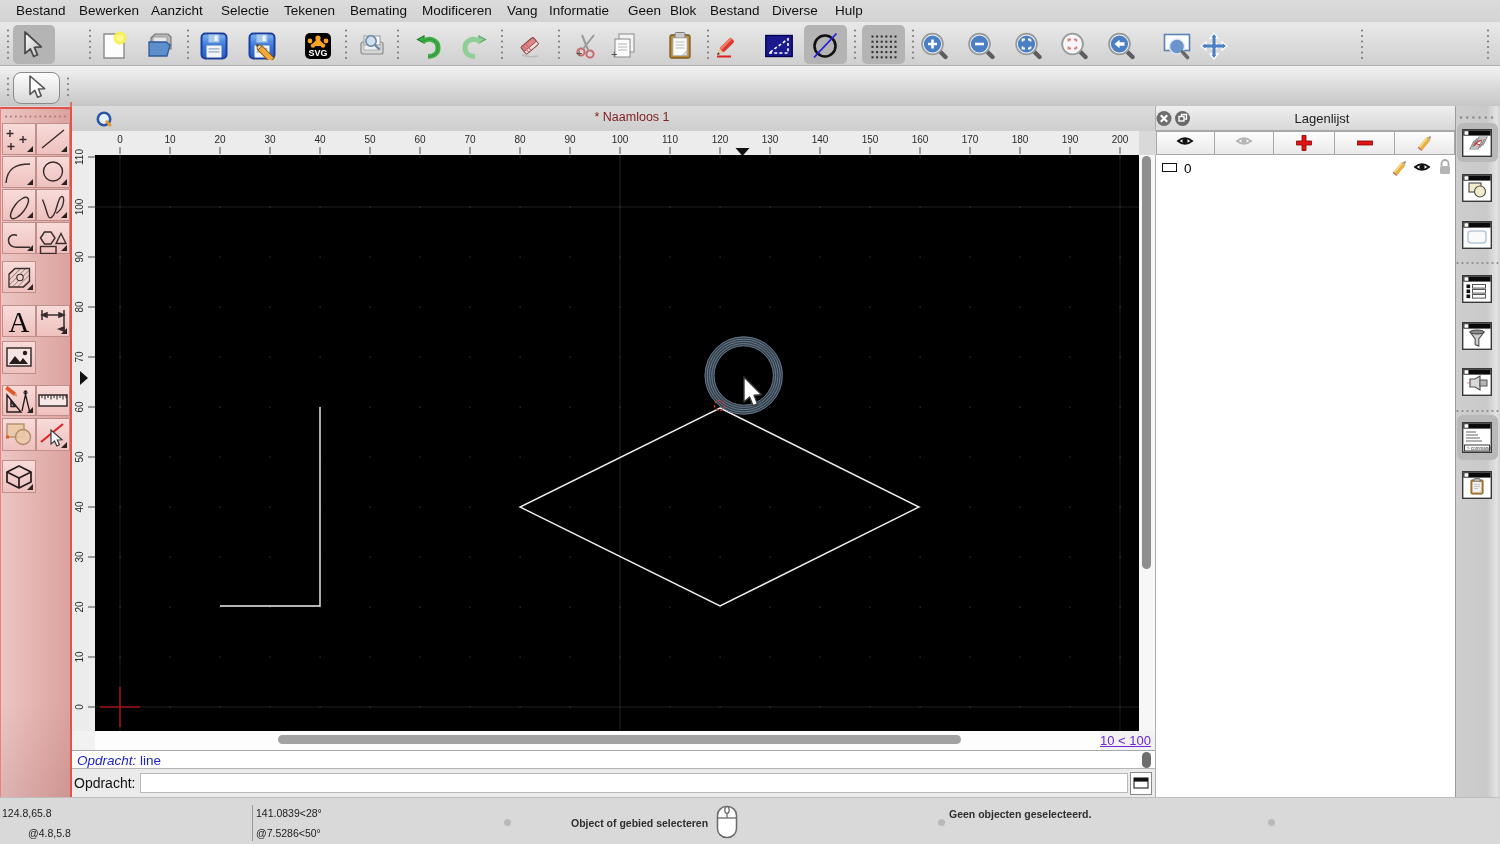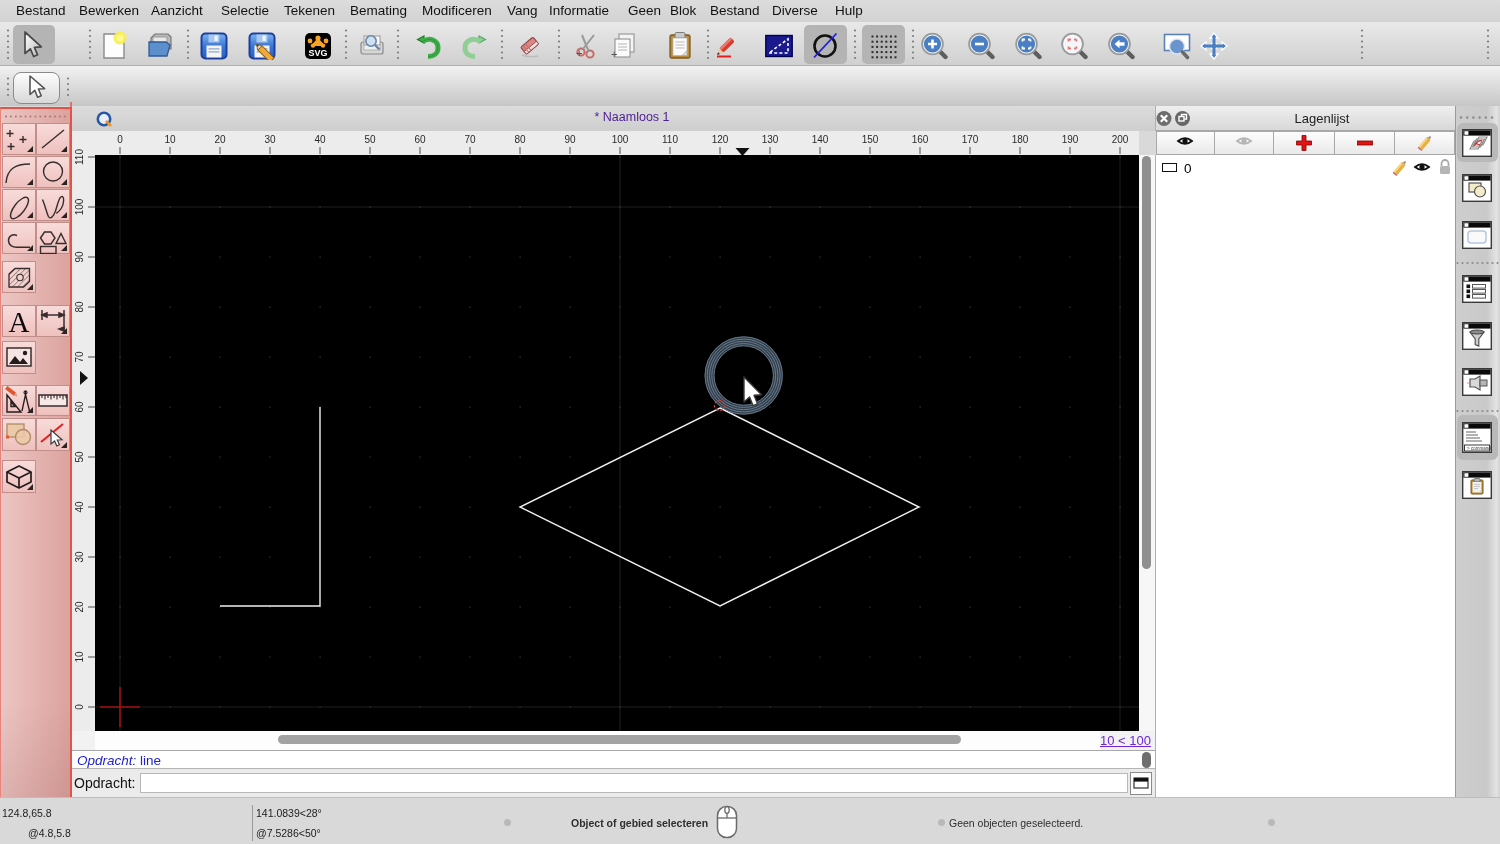--- a/index.html
+++ b/index.html
@@ -639,21 +639,21 @@
     <g stroke="#e0544a" stroke-width="1.6" opacity="0.9">
       <line x1="11" y1="2" x2="11" y2="20"></line>
       <line x1="3" y1="10" x2="19" y2="10"></line>
     </g>
   </svg>
 <div class="abs" style="left:72px;top:106px;width:1083px;height:25px;background:linear-gradient(#dcdcdc,#cecece);"></div>
 <svg class="abs" style="left:96px;top:111px" width="17" height="17" viewBox="0 0 17 17">
 <circle cx="8" cy="8" r="6.2" fill="#e8eef5" stroke="#2a56a8" stroke-width="2.6"></circle>
 <line x1="10" y1="10" x2="15" y2="15" stroke="#e8952a" stroke-width="2.6"></line>
   </svg>
-<div class="abs" style="left:552px;top:110px;width:160px;text-align:center;font-size:12.5px;color:#4c1d95;">* Naamloos 1</div>
+<div class="abs" style="left:552px;top:110px;width:160px;text-align:center;font-size:12.5px;color:#7f1d1d;">* Naamloos 1</div>
 <svg class="abs" style="left:95px;top:131px" width="1044" height="24" viewBox="0 0 1044 24">
     <rect width="1044" height="24" fill="#ececec"></rect>
     <line x1="25" y1="16" x2="25" y2="23" stroke="#4a4a4a" stroke-width="1"></line>
     <text x="25" y="12" font-size="10" fill="#2a2a2a" text-anchor="middle">0</text>
     <line x1="75" y1="16" x2="75" y2="23" stroke="#4a4a4a" stroke-width="1"></line>
     <text x="75" y="12" font-size="10" fill="#2a2a2a" text-anchor="middle">10</text>
     <line x1="125" y1="16" x2="125" y2="23" stroke="#4a4a4a" stroke-width="1"></line>
     <text x="125" y="12" font-size="10" fill="#2a2a2a" text-anchor="middle">20</text>
     <line x1="175" y1="16" x2="175" y2="23" stroke="#4a4a4a" stroke-width="1"></line>
     <text x="175" y="12" font-size="10" fill="#2a2a2a" text-anchor="middle">30</text>
@@ -1200,20 +1200,20 @@
   </svg>
 <div class="abs statusbar">
 <div style="left:2px;top:9px;">124.8,65.8</div>
 <div style="left:0;top:29px;margin-left:28px;">@4.8,5.8</div>
 <div style="left:252px;top:7px;width:1px;height:36px;background:#999;"></div>
 <div style="left:256px;top:9px;">141.0839&lt;28°</div>
 <div style="left:256px;top:29px;">@7.5286&lt;50°</div>
 <div style="left:504px;top:21px;width:7px;height:7px;border-radius:50%;background:#b9b9b9;"></div>
 <div style="left:571px;top:19px;font-weight:bold;color:#2e2e2e;">Object of gebied selecteren</div>
 <div style="left:938px;top:21px;width:7px;height:7px;border-radius:50%;background:#b9b9b9;"></div>
-<div style="left:949px;top:19px;font-weight:normal;color:#2e2e2e;">Geen objecten geselecteerd.</div>
+<div style="left:949px;top:10px;font-weight:bold;color:#2e2e2e;">Geen objecten geselecteerd.</div>
 <div style="left:1268px;top:21px;width:7px;height:7px;border-radius:50%;background:#b9b9b9;"></div>
 </div>
 <svg class="abs" style="left:716px;top:805px" width="22" height="34" viewBox="0 0 22 34">
 <rect x="1.5" y="1.5" width="19" height="31" rx="9" fill="#fff" stroke="#6a6a6a" stroke-width="1.5"></rect>
 <line x1="1.5" y1="13" x2="20.5" y2="13" stroke="#6a6a6a" stroke-width="1.3"></line>
 <line x1="11" y1="7" x2="11" y2="13" stroke="#6a6a6a" stroke-width="1.3"></line>
 <ellipse cx="11" cy="5" rx="2.2" ry="3.4" fill="#fff" stroke="#6a6a6a" stroke-width="1.3"></ellipse>
   </svg>
 </body></html>

